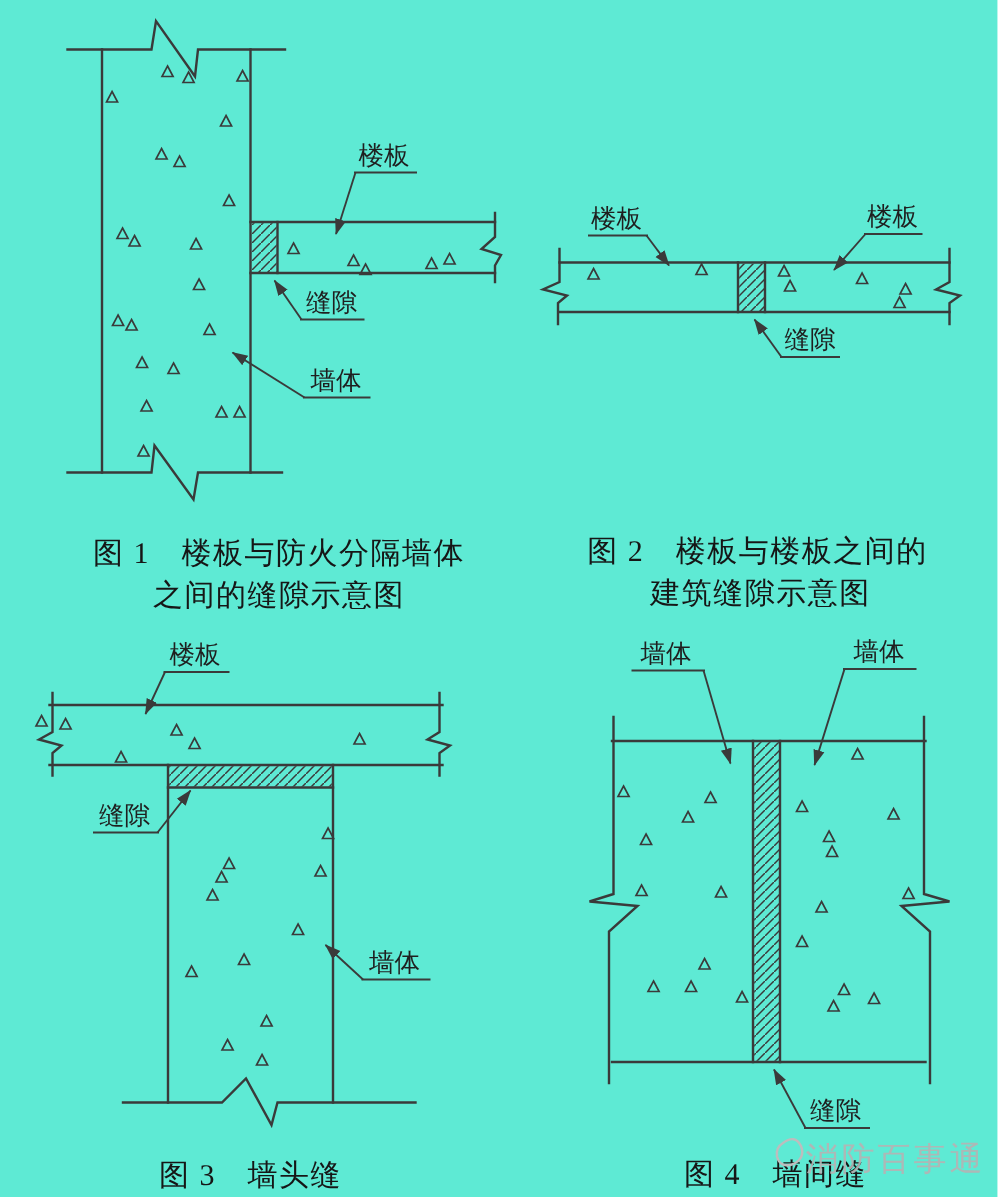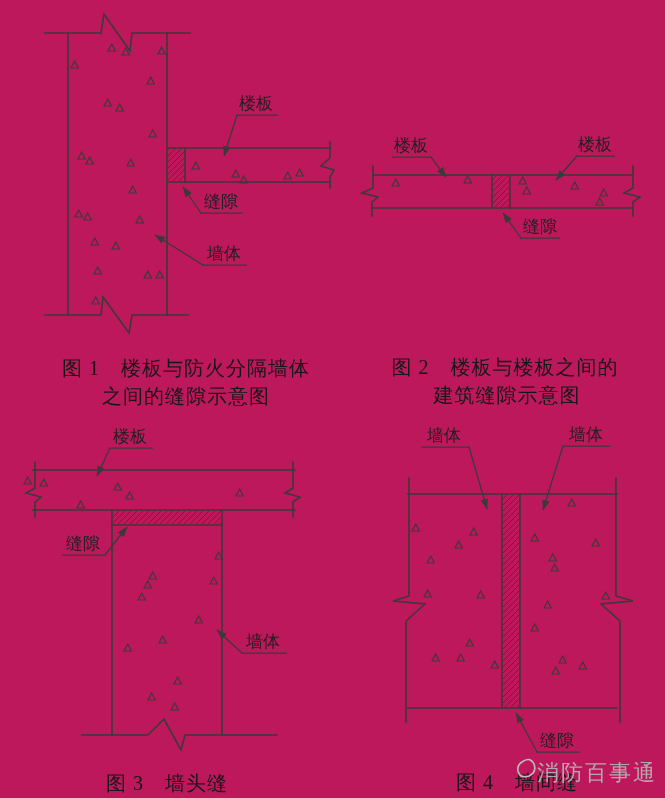--- a/index.html
+++ b/index.html
@@ -1,16 +1,16 @@
 <!DOCTYPE html>
 <html><head>
 <meta charset="utf-8">
 <style>
   html,body{margin:0;padding:0;background:#ffffff;}
-  .canvas{position:relative;width:665px;height:798px;background:#be185d;overflow:hidden;
+  .canvas{position:relative;width:665px;height:798px;background:#5eead4;overflow:hidden;
           font-family:"Liberation Serif","DejaVu Serif",serif;}
   svg{display:block;}
   .ln{stroke:#3a3a3a;fill:none;stroke-width:1.6;stroke-linecap:square;stroke-linejoin:miter;}
   .leader{stroke:#3a3a3a;fill:none;stroke-width:1.25;}
   .ul{stroke:#3a3a3a;stroke-width:1.25;}
   .lbl{font-size:17px;fill:#1f1f1f;text-anchor:middle;}
   .cap{font-size:20px;fill:#161616;text-anchor:middle;letter-spacing:1px;}
   .wm{font-size:22px;fill:#b4b4b4;letter-spacing:2px;text-anchor:start;opacity:.92;}
   .wm-ic{stroke:#bdbdbd;fill:none;stroke-width:1.6;}
 </style>

